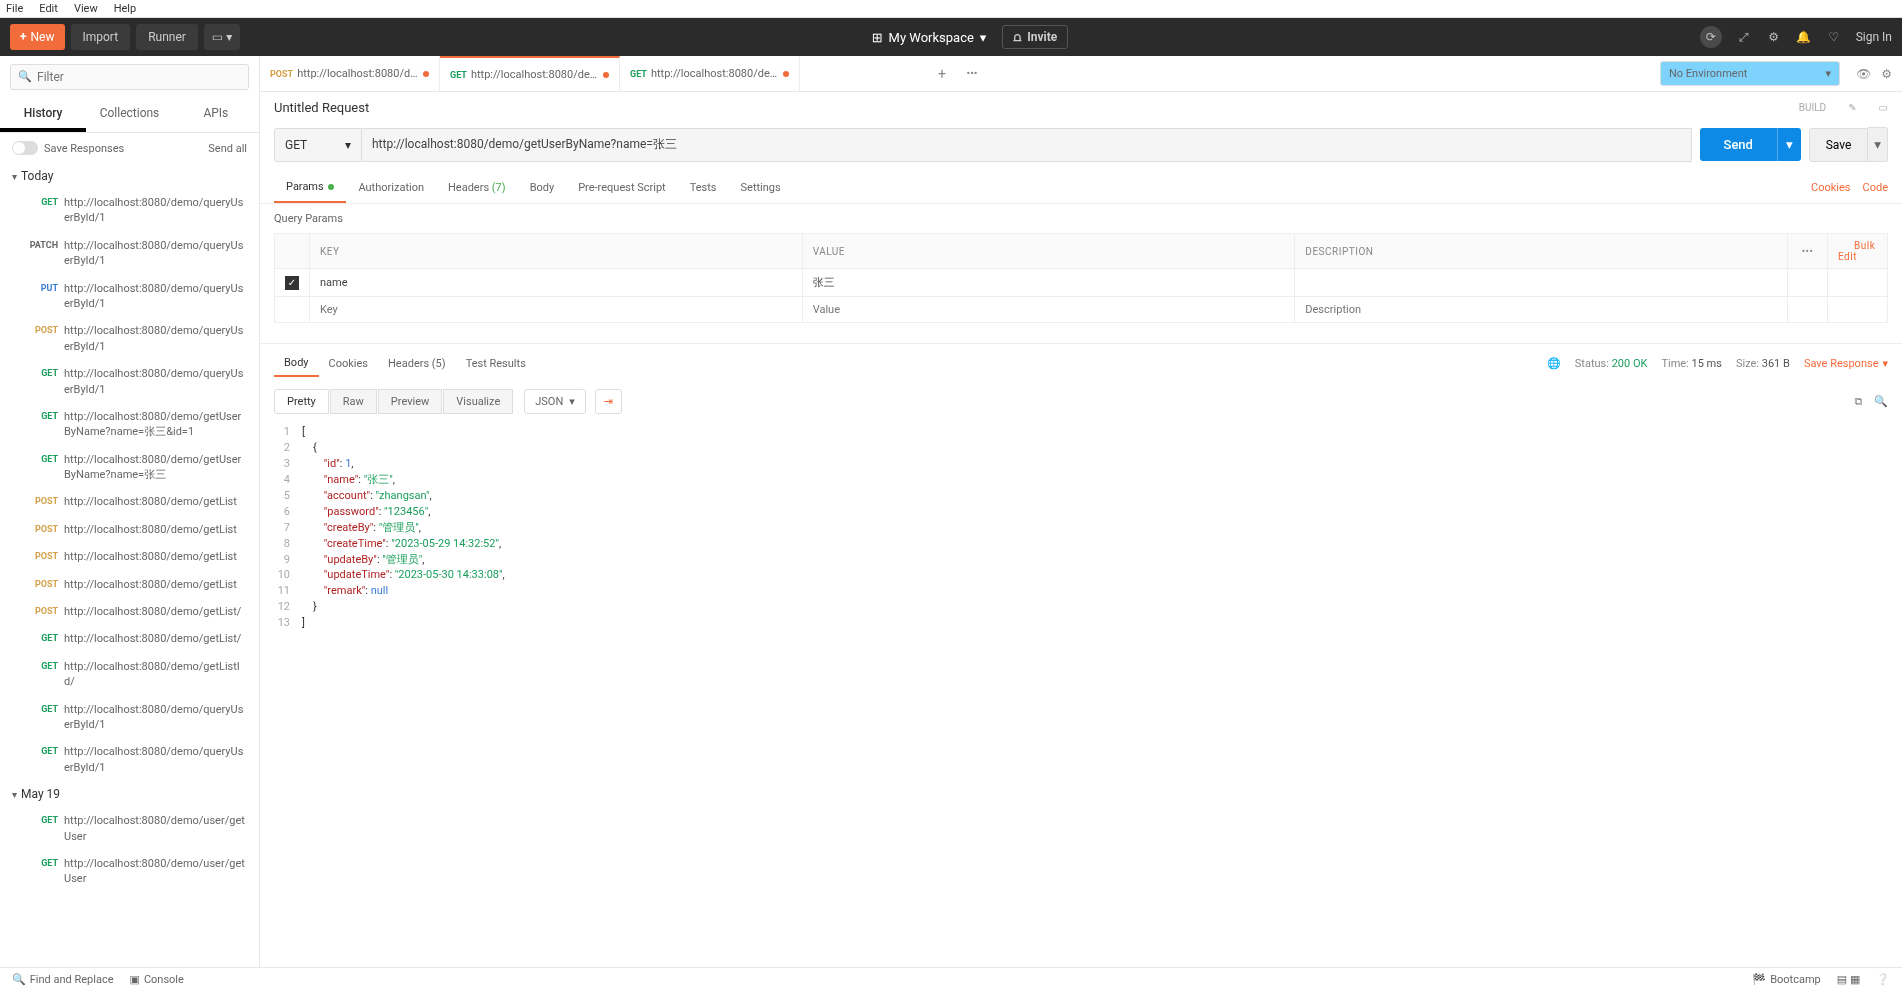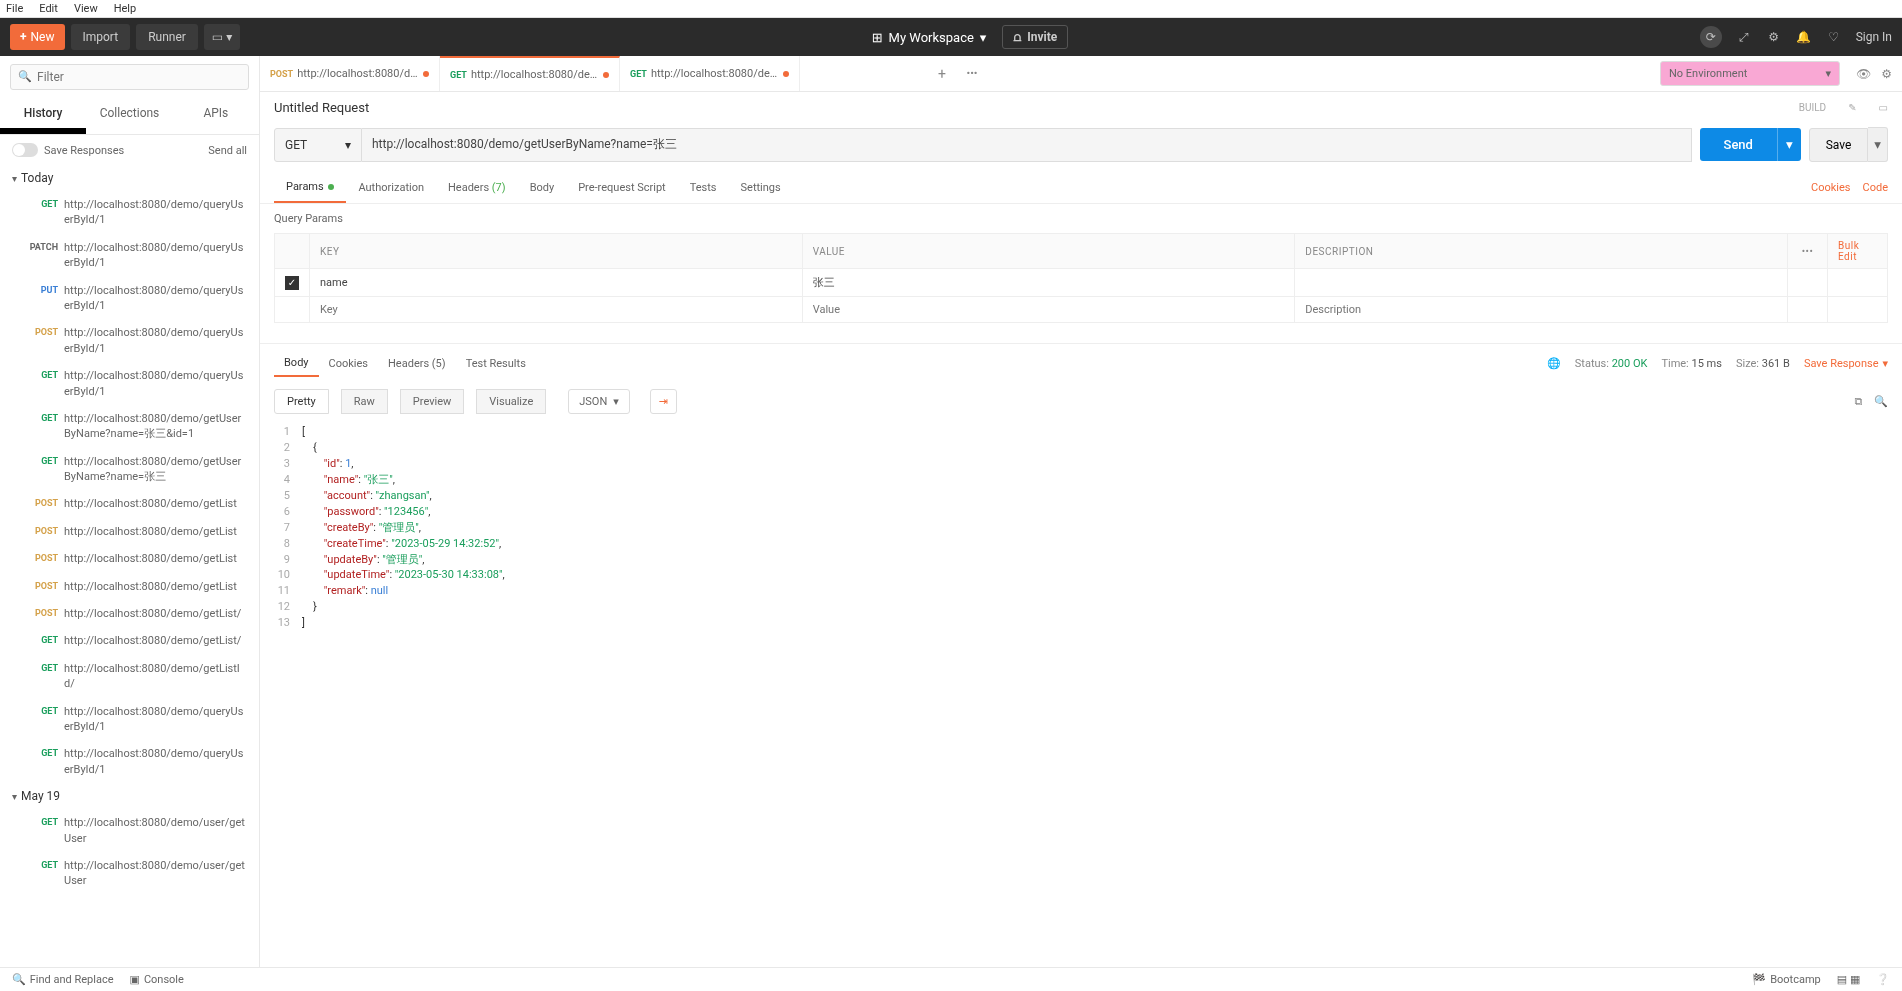--- a/index.html
+++ b/index.html
@@ -26,21 +26,21 @@
 .main { display: flex; height: calc(100vh - 18px - 38px - 24px); }
 
 
 .sidebar { width: 260px; border-right: 1px solid #e8e8e8; display: flex; flex-direction: column; overflow: hidden; }
 .filter-wrap { padding: 8px 10px; }
 .filter-input { width: 100%; padding: 5px 8px 5px 26px; border: 1px solid #ddd; border-radius: 3px; font-size: 12px; background: #fafafa; }
 .filter-wrap { position: relative; }
 .filter-wrap .search-ico { position: absolute; left: 18px; top: 14px; color: #888; font-size: 11px; }
 .side-tabs { display: flex; border-bottom: 1px solid #e8e8e8; }
 .side-tab { flex: 1; text-align: center; padding: 8px 0; font-size: 12px; color: #666; cursor: pointer; }
-.side-tab.active { color: #333; border-bottom: 6px solid #000000; font-weight: 500; }
+.side-tab.active { color: #333; border-bottom: 4px solid #000000; font-weight: 500; }
 .save-row { display: flex; justify-content: space-between; align-items: center; padding: 8px 12px; font-size: 11px; color: #666; }
 .toggle { width: 26px; height: 14px; background: #ddd; border-radius: 8px; position: relative; }
 .toggle::after { content: ""; width: 12px; height: 12px; background: #fff; border-radius: 50%; position: absolute; left: 1px; top: 1px; }
 .save-row .left { display: flex; align-items: center; gap: 6px; }
 .history-list { flex: 1; overflow-y: auto; }
 .hist-group { padding: 6px 12px; font-size: 12px; color: #333; display: flex; align-items: center; cursor: pointer; }
 .hist-group .chev { margin-right: 4px; color: #666; font-size: 10px; }
 .hist-item { display: flex; padding: 6px 12px 6px 20px; font-size: 11px; color: #666; cursor: pointer; }
 .hist-method { width: 44px; font-size: 9px; font-weight: bold; text-align: right; padding-right: 6px; padding-top: 2px; }
 .GET { color: #1a9e5c; }
@@ -54,21 +54,21 @@
 
 
 .tabs-row { display: flex; align-items: center; border-bottom: 1px solid #e8e8e8; height: 36px; }
 .req-tabs { flex: 1; display: flex; align-items: center; height: 100%; }
 .req-tab { display: flex; align-items: center; height: 100%; padding: 0 10px; border-right: 1px solid #eee; font-size: 11px; color: #666; cursor: pointer; max-width: 180px; position: relative; }
 .req-tab.active { border-top: 2px solid #f26b3a; background: #fff; }
 .req-tab .method { font-weight: bold; font-size: 9px; margin-right: 4px; }
 .req-tab .title { overflow: hidden; text-overflow: ellipsis; white-space: nowrap; flex: 1; }
 .req-tab .dot { width: 6px; height: 6px; border-radius: 50%; background: #f26b3a; margin-left: 4px; }
 .tab-add { width: 30px; text-align: center; color: #888; font-size: 14px; cursor: pointer; }
-.env-select { width: 180px; border: 1px solid #ddd; padding: 5px 8px; margin: 0 6px; border-radius: 3px; font-size: 11px; color: #666; background: #f9a8d4; display: flex; justify-content: space-between; align-items: center; }
+.env-select { width: 180px; border: 1px solid #ddd; padding: 5px 8px; margin: 0 6px; border-radius: 3px; font-size: 11px; color: #666; background: #7dd3fc; display: flex; justify-content: space-between; align-items: center; }
 .env-icons { display: flex; gap: 10px; padding: 0 10px; color: #888; }
 
 
 .req-name-row { display: flex; justify-content: space-between; align-items: center; padding: 8px 14px; }
 .req-name { font-size: 13px; color: #333; }
 .build-row { display: flex; align-items: center; gap: 22px; color: #aaa; font-size: 10px; }
 
 
 .url-row { display: flex; align-items: center; padding: 4px 14px 10px; gap: 0; }
 .method-select { width: 88px; background: #f5f5f5; border: 1px solid #ddd; padding: 9px 10px; font-size: 12px; color: #333; border-radius: 3px 0 0 3px; display: flex; justify-content: space-between; align-items: center; }
@@ -99,21 +99,21 @@
 
 .resp-tabs { display: flex; align-items: center; padding: 6px 14px; border-top: 1px solid #eee; margin-top: 20px; font-size: 11px; }
 .resp-tab { padding: 6px 10px; color: #666; cursor: pointer; }
 .resp-tab.active { color: #333; border-bottom: 2px solid #f26b3a; }
 .resp-spacer { flex: 1; }
 .resp-meta { display: flex; gap: 14px; align-items: center; font-size: 11px; color: #888; }
 .resp-meta .ok { color: #1a9e5c; }
 .resp-meta strong { color: #555; font-weight: normal; }
 .save-resp { color: #f26b3a; cursor: pointer; display: flex; align-items: center; gap: 4px; }
 
-.resp-toolbar { display: flex; align-items: center; padding: 6px 14px; gap: 12px; font-size: 11px; justify-content: flex-end; }
+.resp-toolbar { display: flex; align-items: center; padding: 6px 14px; gap: 1px; font-size: 11px; justify-content: flex-end; }
 .resp-view-btn { padding: 5px 12px; border: 1px solid #ddd; background: #f5f5f5; cursor: pointer; color: #666; }
 .resp-view-btn.active { background: #fff; color: #333; }
 .resp-view-btn:first-child { border-radius: 3px 0 0 3px; }
 .resp-view-btn:last-of-type { border-radius: 0 3px 3px 0; }
 .resp-fmt { margin-left: 10px; padding: 5px 10px; border: 1px solid #ddd; background: #fff; display: flex; align-items: center; gap: 6px; border-radius: 3px; color: #666; }
 .wrap-btn { margin-left: 8px; padding: 5px 8px; border: 1px solid #ddd; background: #fff; border-radius: 3px; color: #f26b3a; cursor: pointer; }
 .resp-toolbar-spacer { flex: 1; }
 .resp-right-icons { display: flex; gap: 12px; color: #888; }
 
 .code-area { flex: 1; overflow: auto; padding: 4px 14px; font-family: "Consolas", "Monaco", monospace; font-size: 11px; line-height: 1.45; }
@@ -345,21 +345,21 @@
     <div class="section-title">Query Params</div>
     <div class="params-wrap">
       <table class="params-table">
         <thead>
           <tr>
             <th class="chk"></th>
             <th>KEY</th>
             <th>VALUE</th>
             <th>DESCRIPTION</th>
             <th style="width:40px;text-align:center;">•••</th>
-            <th style="width:60px;"><span class="link-orange" style="margin:0">Bulk Edit</span></th>
+            <th style="width:60px;"><span class="link-orange" style="margin:16px">Bulk Edit</span></th>
           </tr>
         </thead>
         <tbody id="params-body">
             <tr>
     <td class="chk"><span class="checkbox">✓</span></td>
     <td>name</td>
     <td>张三</td>
     <td></td>
     <td></td>
               <td></td>

